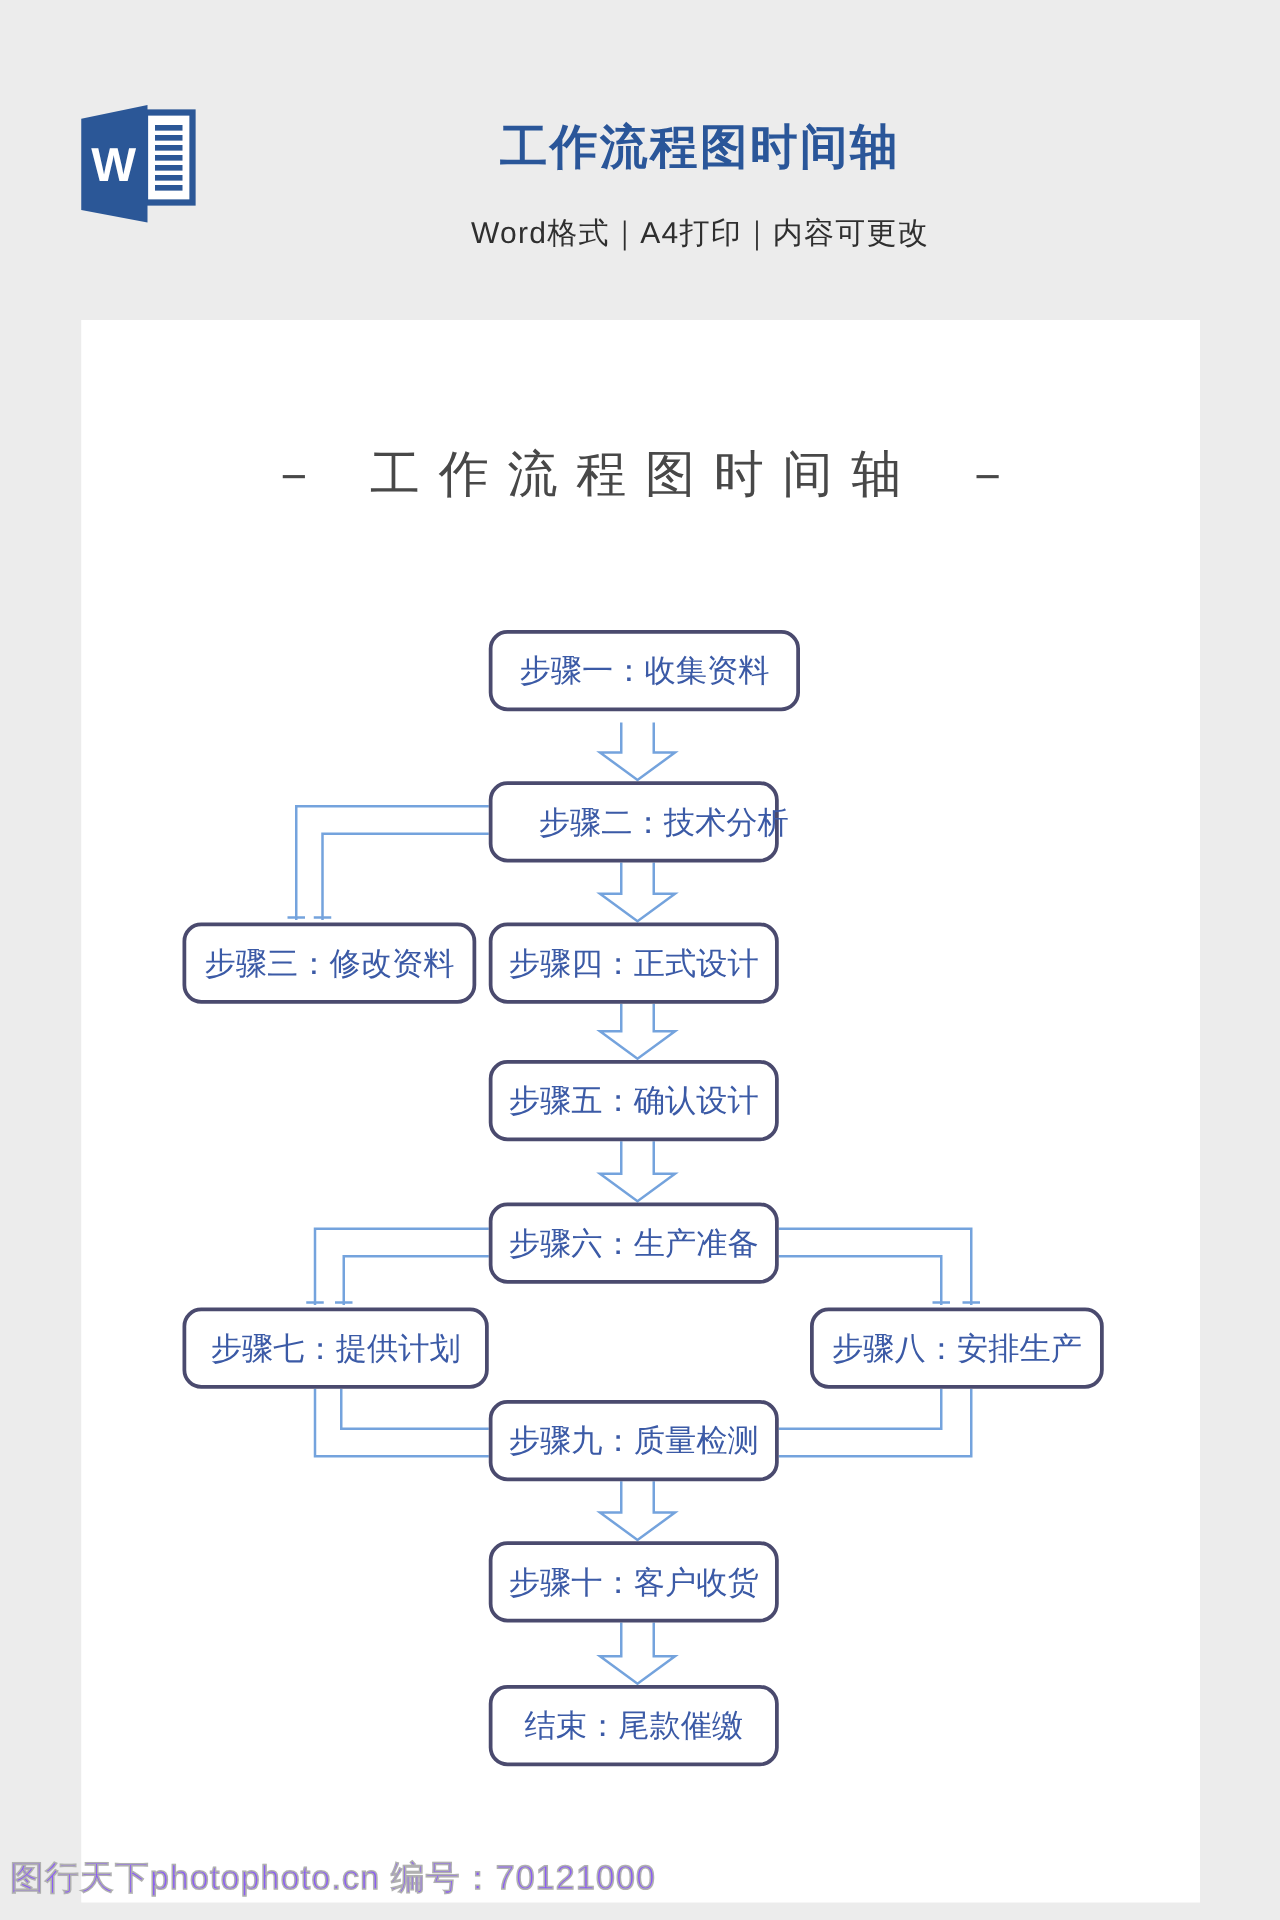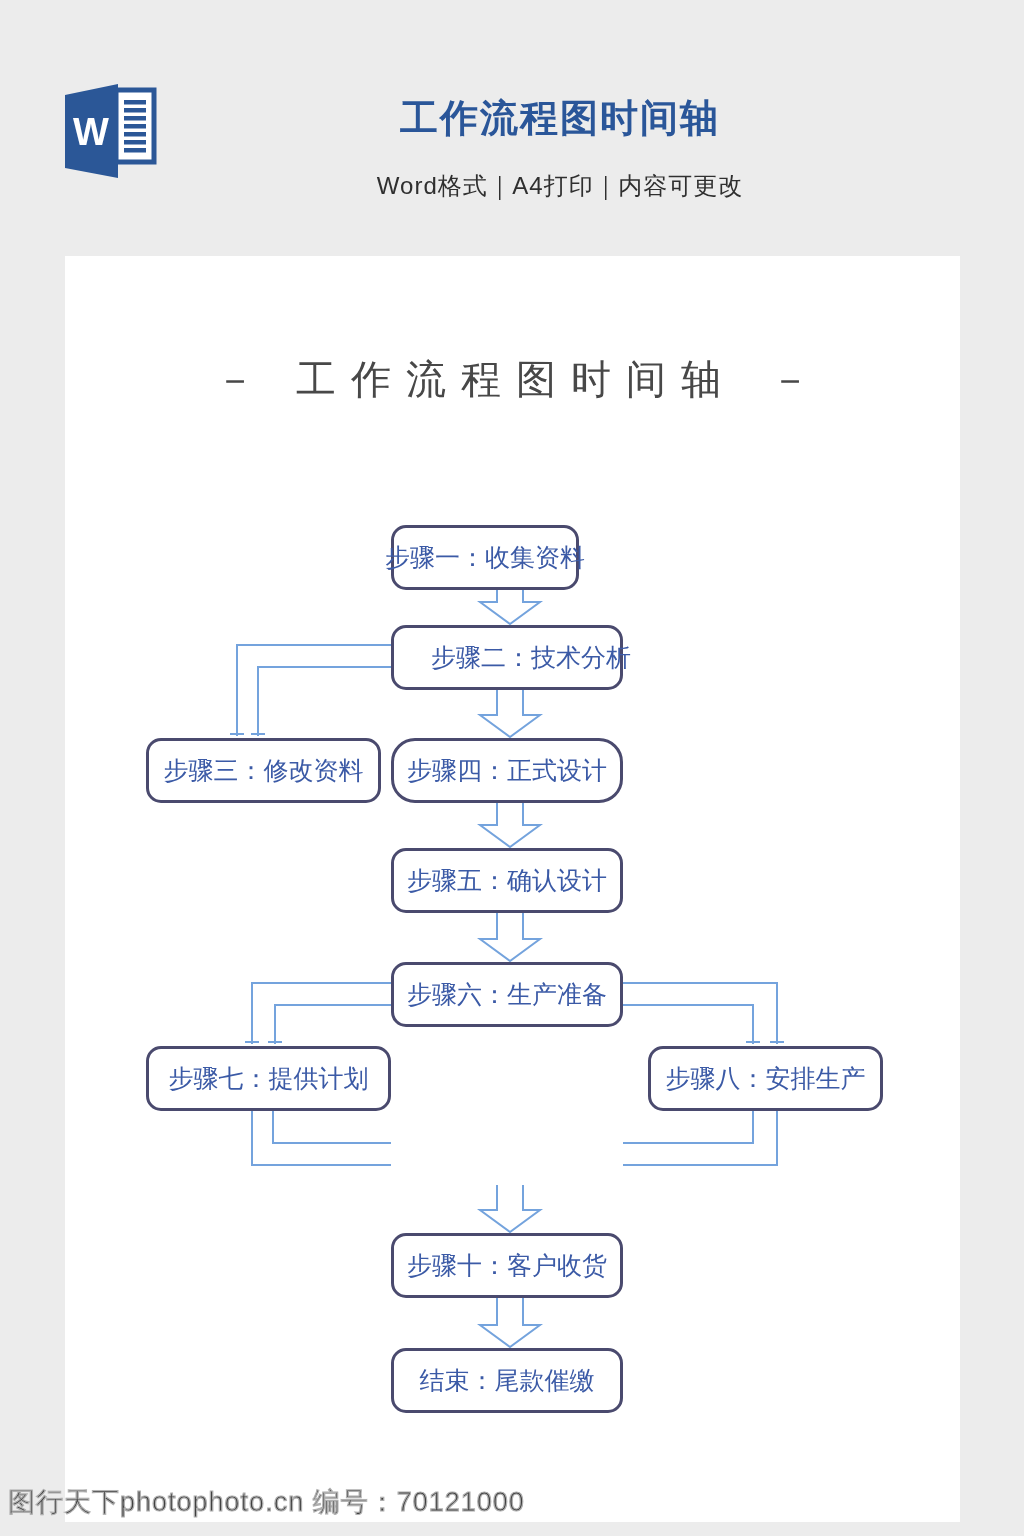--- a/index.html
+++ b/index.html
@@ -44,39 +44,39 @@
     position:absolute;
     box-sizing:border-box;
     height:65px;
     background:#ffffff;
     border:3px solid #4a4a6e;
     border-radius:15px;
     display:flex;align-items:center;justify-content:center;
     color:#3b5aa6;font-size:25px;font-weight:500;
     z-index:3;white-space:nowrap;
   }
-  .b1 {left:391px;top:525px; width:188px;text-align:right;}
+  .b1 {left:391px;top:504px; width:249px;text-align:right;}
   .b2 {left:391px;top:625px; width:232px;padding-left:48px;}
   .b3 {left:146px;top:738px; width:235px;}
-  .b4 {left:391px;top:738px; width:232px;border-radius:24px;}
+  .b4 {left:391px;top:738px; width:232px;}
   .b5 {left:391px;top:848px; width:232px;font-family:Liberation Serif, serif;}
   .b6 {left:391px;top:962px; width:232px;}
   .b7 {left:146px;top:1046px;width:245px;}
   .b8 {left:648px;top:1046px;width:235px;text-align:center;}
   .b9 {left:391px;top:1120px;width:232px;}
   .b10{left:391px;top:1233px;width:232px;}
   .b11{left:391px;top:1348px;width:232px;}
 
   .connector-layer{position:absolute;left:0;top:0;z-index:2;pointer-events:none;}
 
   
   .watermark{
     position:absolute;left:8px;top:1484px;z-index:6;
     font-size:27px;letter-spacing:1px;
-    color:#404040;
+    color:#8b5cf6;
     -webkit-text-stroke:1.2px #b0b0b0;
     text-shadow:0 0 1px #c0c0c0;
     white-space:nowrap;
   }
 </style>
 </head>
 <body>
 
 <div class="page">
 
@@ -144,18 +144,19 @@
   </svg>
 
   <div class="flow-box b1">步骤一：收集资料</div>
   <div class="flow-box b2">步骤二：技术分析</div>
   <div class="flow-box b3">步骤三：修改资料</div>
   <div class="flow-box b4">步骤四：正式设计</div>
   <div class="flow-box b5">步骤五：确认设计</div>
   <div class="flow-box b6">步骤六：生产准备</div>
   <div class="flow-box b7">步骤七：提供计划</div>
   <div class="flow-box b8">步骤八：安排生产</div>
+  <div class="flow-box b9">步骤九：质量检测</div>
   <div class="flow-box b11">结束：尾款催缴</div>
   <div class="flow-box b10">步骤十：客户收货</div>
 
   <div class="watermark">图行天下photophoto.cn 编号：70121000</div>
 
 </div>
 
 </body></html>

